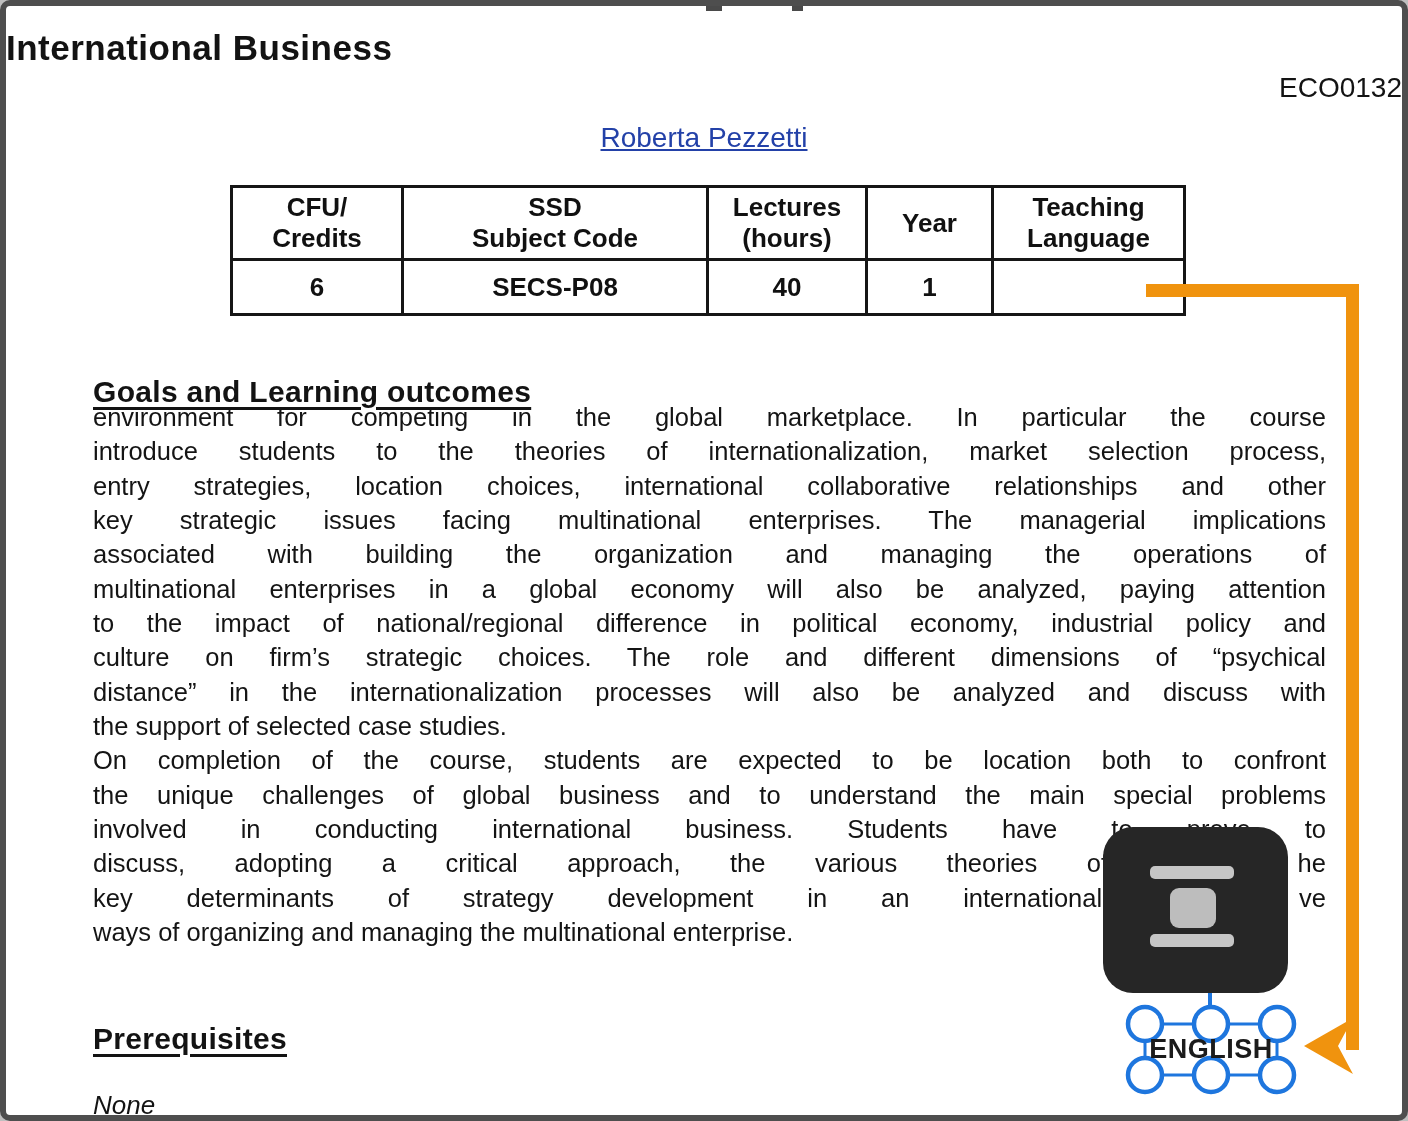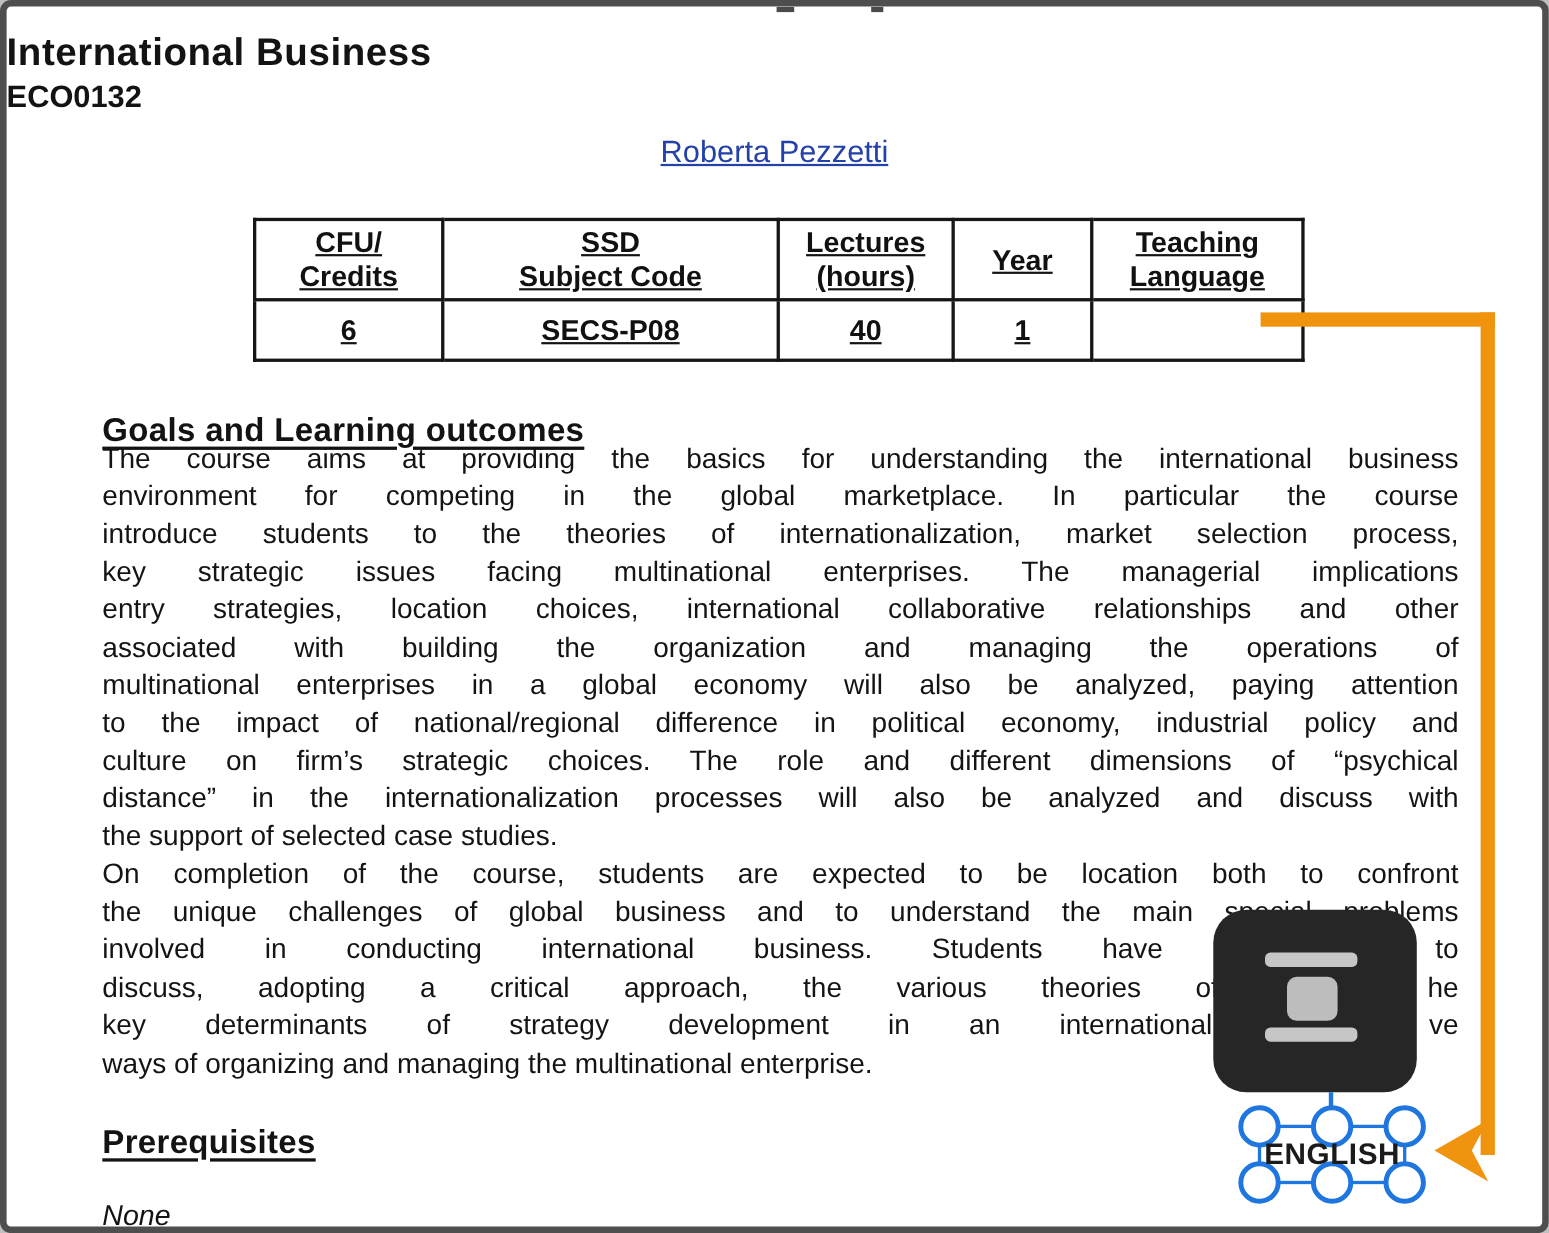--- a/index.html
+++ b/index.html
@@ -3,25 +3,25 @@
 <meta charset="utf-8">
 <style>
   html,body { margin:0; padding:0; background:#bfbfbf; }
   .page {
     position:relative; width:1408px; height:1121px; box-sizing:border-box;
     background:#ffffff; border:6px solid #4e4e4e; border-radius:10px; overflow:hidden;
     font-family:"Liberation Sans","DejaVu Sans",sans-serif; color:#131313;
   }
   .title { position:absolute; top:22px; left:0; width:100%; 
            font-size:35px; font-weight:bold; letter-spacing:.5px; }
-  .code  { position:absolute; top:66px; left:0; width:100%; text-align:left; font-size:28px;font-weight:bold; }
+  .code  { position:absolute; top:66px; left:0; width:100%; text-align:right; font-size:28px; }
   .instr { position:absolute; top:116px; left:0; width:100%; text-align:center; font-size:28px; }
   .ilink { color:#2341a8; text-decoration:underline; cursor:pointer; }
 
-  table.info { position:absolute; left:224px; top:192px; border-collapse:collapse; table-layout:fixed;text-decoration:underline; }
+  table.info { position:absolute; left:224px; top:179px; border-collapse:collapse; table-layout:fixed; }
   .info th, .info td { border:3px solid #161616; text-align:center; vertical-align:middle;
                        font-weight:bold; font-size:26px; padding:0; color:#111; }
   .info th { height:70px; white-space:pre-line; line-height:31px; }
   .info td { height:52px; }
 
   .h2 { position:absolute; font-size:30px; font-weight:bold; letter-spacing:.3px;
         text-decoration:underline; text-decoration-thickness:3px; text-underline-offset:5px; }
 
   .bodytext { position:absolute; left:87px; top:394px; width:1233px; font-size:25.5px; color:#141414; }
   .tline { height:34.35px; line-height:34.35px; text-align:justify; text-align-last:justify; }
@@ -69,25 +69,24 @@
       <td>1</td>
       <td></td>
     </tr>
   </tbody>
     </table>
 
   <div class="h2" style="left:87px; top:369px;">Goals and Learning outcomes</div>
 
   <div class="bodytext">
     <div>
-        <div class="tline">The course aims at providing the basics for understanding the international business</div>
         <div class="tline">environment for competing in the global marketplace. In particular the course</div>
         <div class="tline">introduce students to the theories of internationalization, market selection process,</div>
+        <div class="tline">entry strategies, location choices, international collaborative relationships and other</div>
         <div class="tline">key strategic issues facing multinational enterprises. The managerial implications</div>
-        <div class="tline">entry strategies, location choices, international collaborative relationships and other</div>
         <div class="tline">associated with building the organization and managing the operations of</div>
         <div class="tline">multinational enterprises in a global economy will also be analyzed, paying attention</div>
         <div class="tline">to the impact of national/regional difference in political economy, industrial policy and</div>
         <div class="tline">culture on firm’s strategic choices. The role and different dimensions of “psychical</div>
         <div class="tline">distance” in the internationalization processes will also be analyzed and discuss with</div>
       </div>
     <div class="tline last">the support of selected case studies.</div>
     <div>
         <div class="tline">On completion of the course, students are expected to be location both to confront</div>
         <div class="tline">the unique challenges of global business and to understand the main special problems</div>

